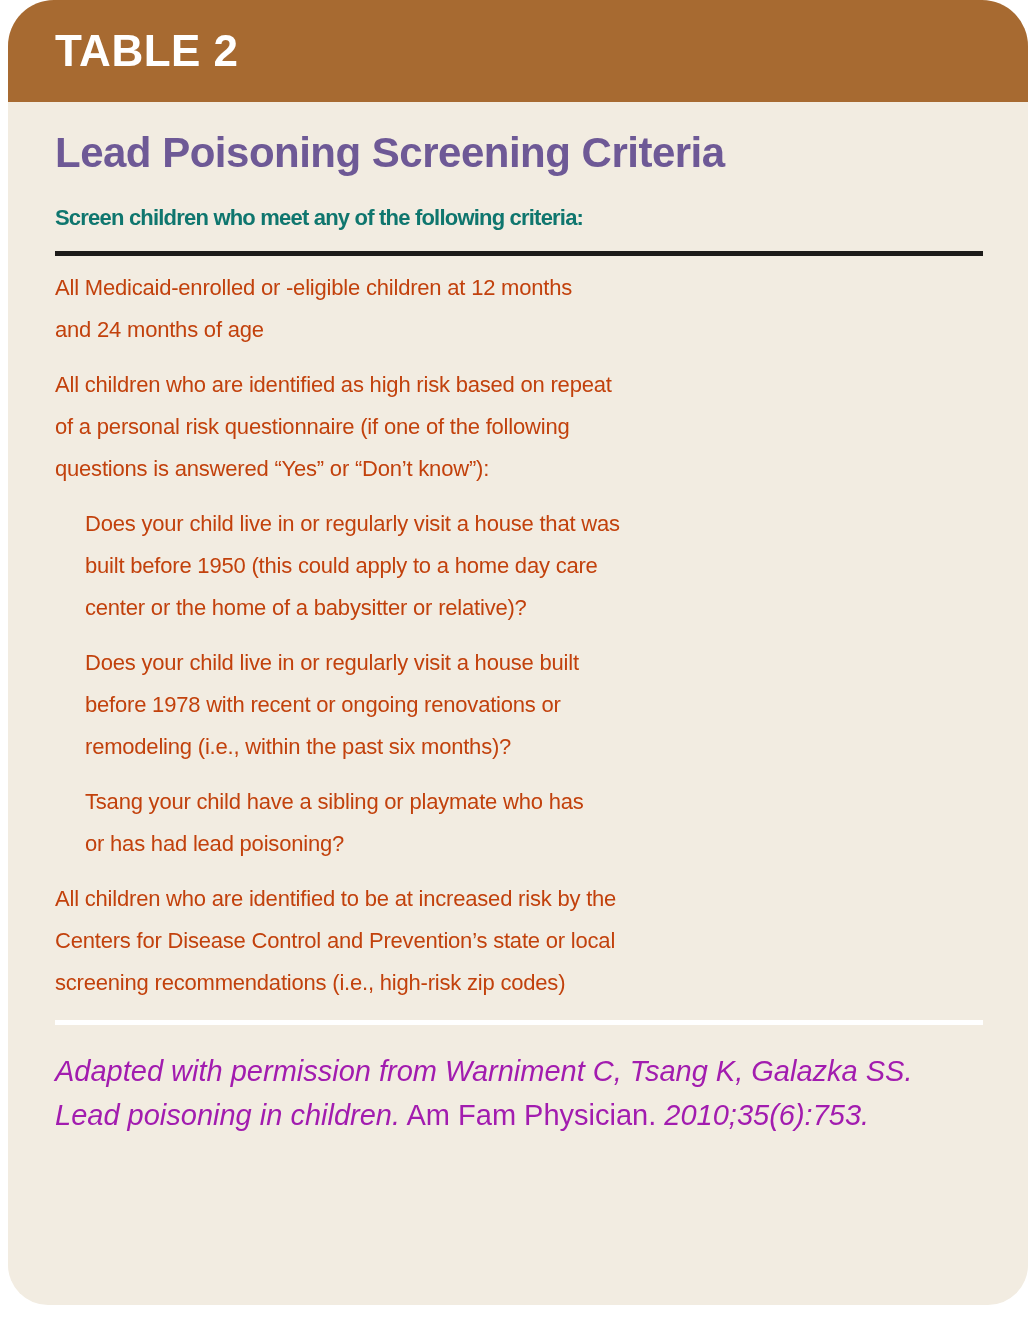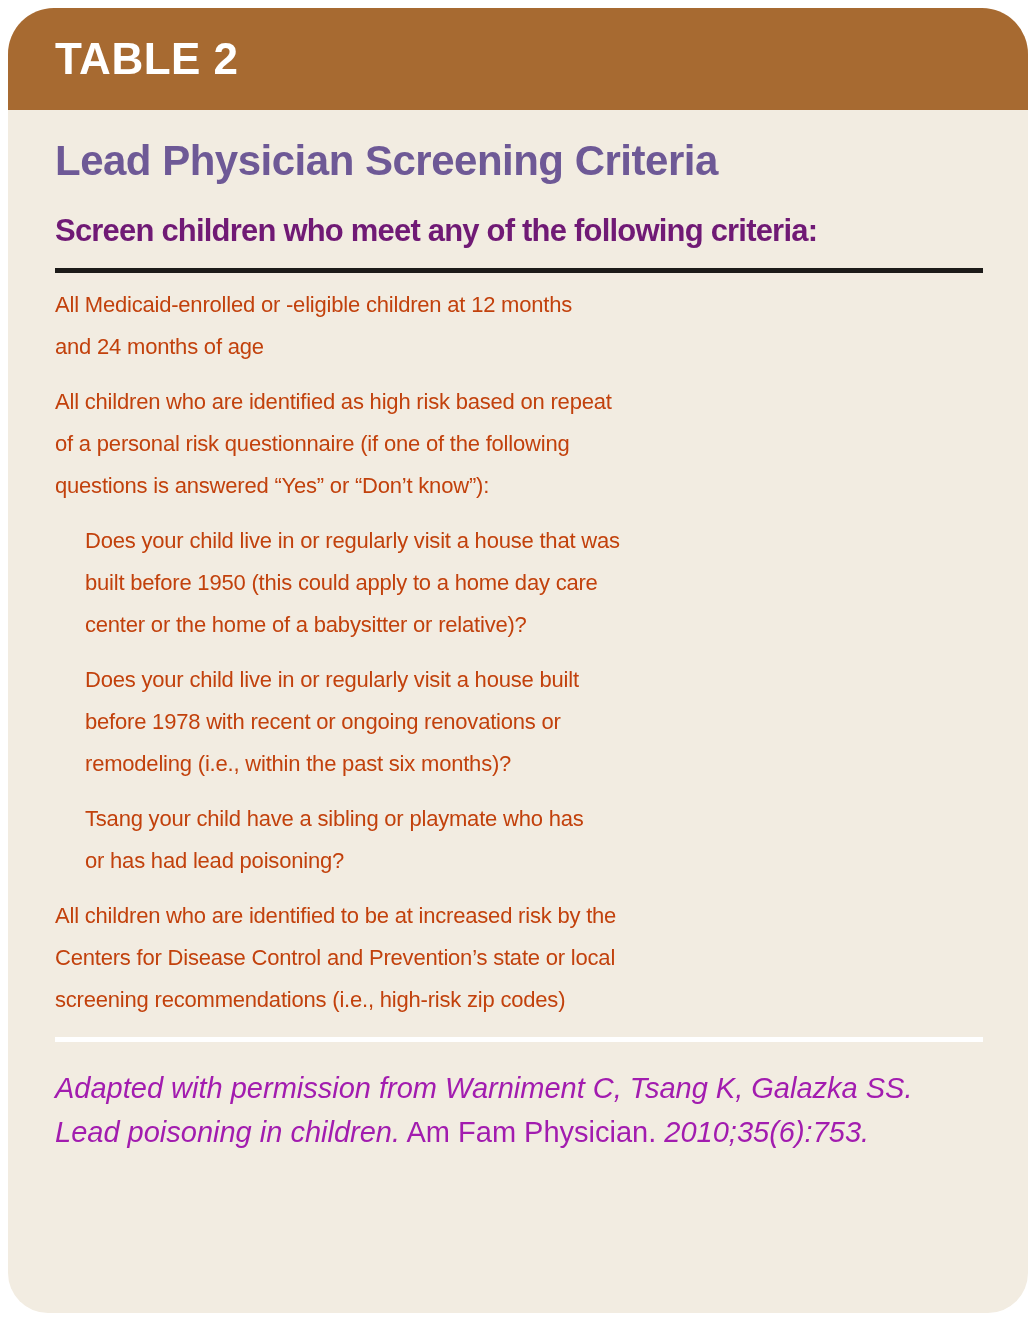--- a/index.html
+++ b/index.html
@@ -7,21 +7,21 @@
     padding: 0;
     width: 1036px;
     height: 1321px;
     background: #ffffff;
     overflow: hidden;
     font-family: "Liberation Sans", "DejaVu Sans", sans-serif;
   }
   .card {
     position: absolute;
     left: 8px;
-    top: 8px;
+    top: 0;
     width: 1020px;
     height: 1305px;
     background: #F2ECE1;
     border-radius: 46px 46px 40px 40px;
     overflow: hidden;
   }
   .card-header {
     height: 102px;
     background: #A76A31;
     display: flex;
@@ -41,22 +41,22 @@
   .title {
     margin: 30px 0 0 0;
     color: #6E5996;
     font-size: 42px;
     font-weight: bold;
     letter-spacing: -0.5px;
     line-height: 1;
   }
   .subtitle {
     margin: 33px 0 0 0;
-    color: #701a75;
-    font-size: 31px;
+    color: #0f766e;
+    font-size: 22px;
     font-weight: bold;
     letter-spacing: -0.8px;
     line-height: 1;
   }
   .rule-dark {
     height: 5px;
     background: #1D1B19;
     margin-top: 22px;
   }
   .criteria {
@@ -90,21 +90,21 @@
   }
 </style>
 </head>
 <body>
 
 <div class="card">
   <div class="card-header">
     <h2 class="table-label">TABLE 2</h2>
   </div>
   <div class="card-body">
-    <h1 class="title">Lead Physician Screening Criteria</h1>
+    <h1 class="title">Lead Poisoning Screening Criteria</h1>
     <h3 class="subtitle">Screen children who meet any of the following criteria:</h3>
     <div class="rule-dark"></div>
     <div class="criteria">
       <p class="crit">All Medicaid-enrolled or -eligible children at 12 months
 and 24 months of age</p>
       <p class="crit">All children who are identified as high risk based on repeat
 of a personal risk questionnaire (if one of the following
 questions is answered “Yes” or “Don’t know”):</p>
       <p class="crit indent">Does your child live in or regularly visit a house that was
 built before 1950 (this could apply to a home day care

